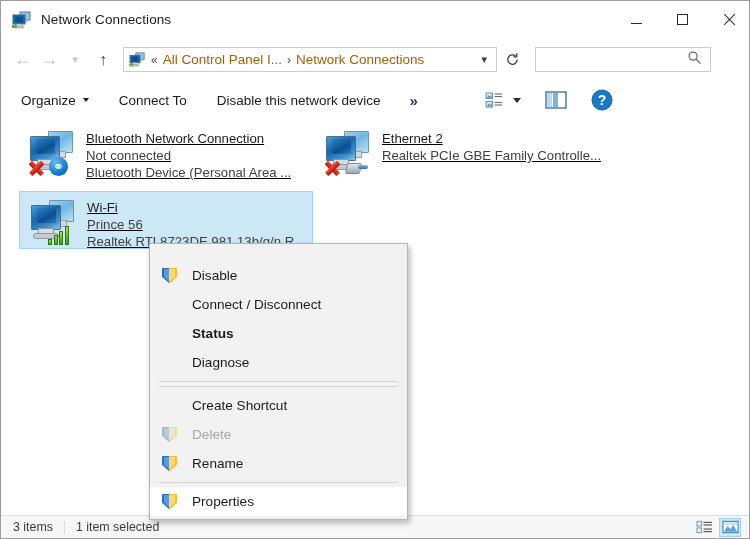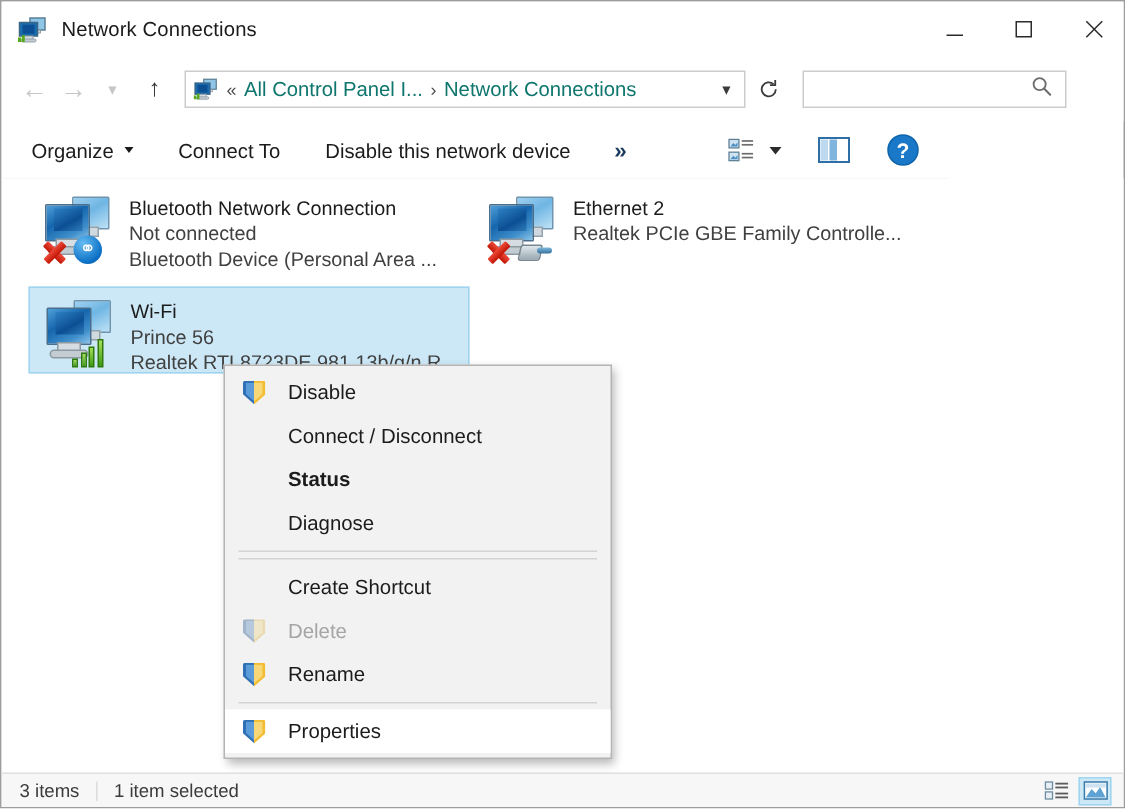--- a/index.html
+++ b/index.html
@@ -100,21 +100,21 @@
     box-sizing: border-box;
     max-width: 374px;
   }
   #addr-icon {
     margin-left: 5px;
     width: 17px; height: 15px;
     position: relative; flex: none;
   }
   .crumb {
     font-size: 13.5px;
-    color: #0f766e;
+    color: #a16207;
     white-space: nowrap;
   }
   .crumb-sep {
     font-size: 12px;
     color: #4a4a4a;
     padding: 0 5px;
   }
   #addr-chevron {
     margin-left: auto;
     margin-right: 9px;
@@ -221,20 +221,21 @@
   .net-icon {
     width: 52px; height: 48px;
     position: relative;
     flex: none;
     margin-left: 4px;
   }
   .net-text {
     margin-left: 7px;
     padding-top: 2px;
     overflow: hidden;
+    text-decoration: underline;
   }
   .net-name {
     font-size: 13.2px;
     color: #1b1b1b;
     line-height: 17px;
     white-space: nowrap;
   }
   .net-status, .net-device {
     font-size: 13.2px;
     color: #404040;
@@ -353,21 +354,21 @@
   .badge-signal i:nth-child(4){ height: 19px; }
 
   
   #ctxmenu {
     position: absolute;
     left: 148px; top: 242px;
     width: 257px;
     background: #f2f2f2;
     border: 1px solid #b4b4b4;
     box-shadow: 2px 3px 6px rgba(0,0,0,.28);
-    padding: 3px 0 3px 0;
+    padding: 17px 0 3px 0;
     z-index: 50;
   }
   .mi {
     height: 29px;
     display: flex;
     align-items: center;
     position: relative;
     padding-left: 10px;
     box-sizing: border-box;
   }

